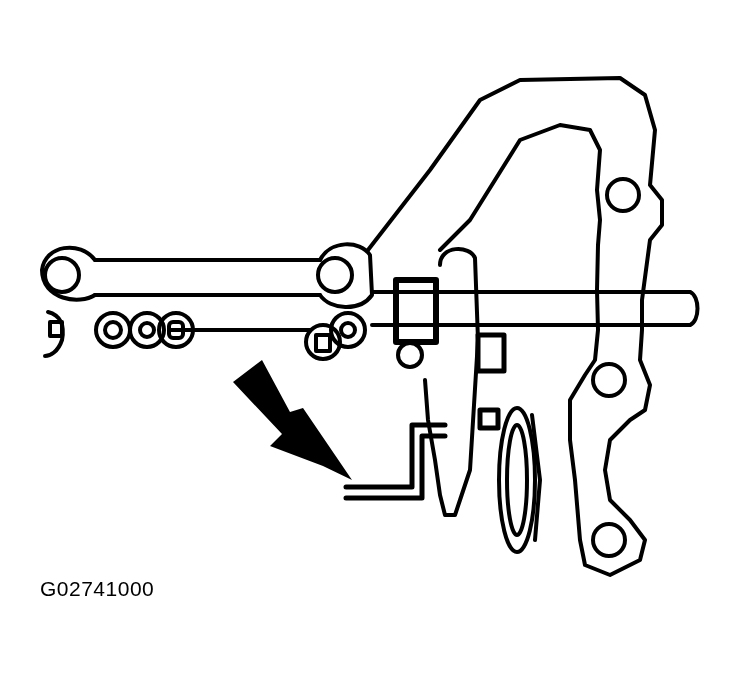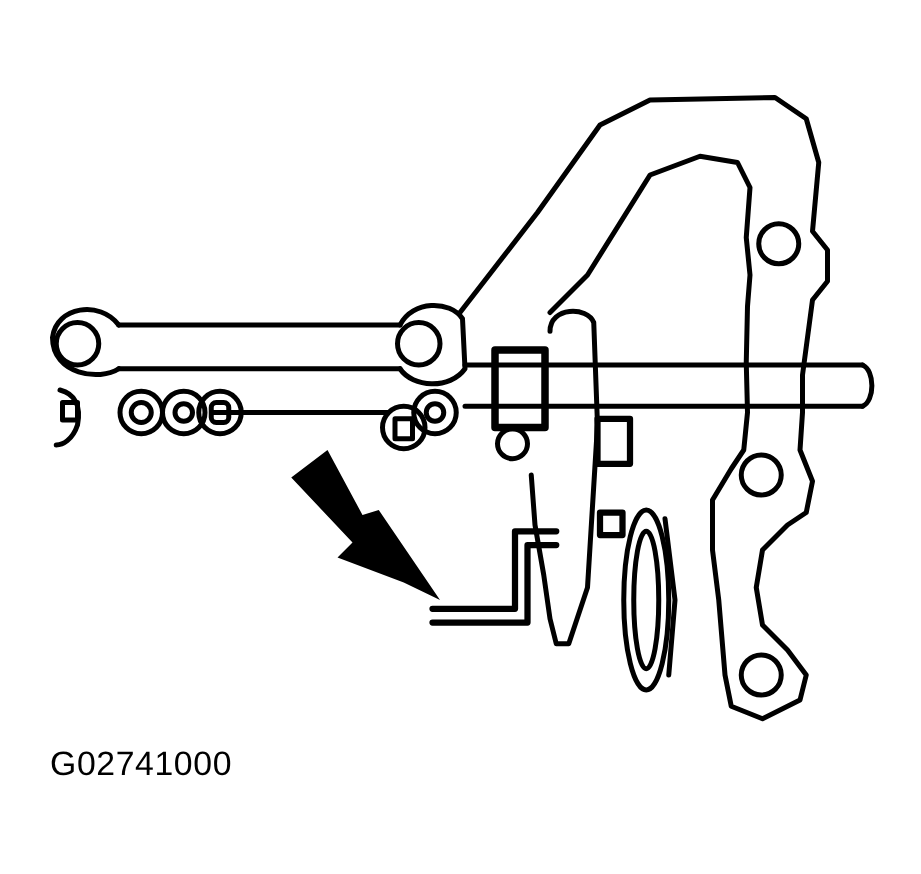--- a/index.html
+++ b/index.html
@@ -1,18 +1,18 @@
 <!DOCTYPE html>
 <html><head>
 <meta charset="utf-8">
 <style>
   html,body{margin:0;padding:0;background:#ffffff;}
   body{width:737px;height:699px;position:relative;overflow:hidden;font-family:"Liberation Sans",sans-serif;}
   #diagram{position:absolute;left:0;top:0;width:737px;height:699px;}
-  #caption{position:absolute;left:40px;top:596px;font-size:27px;color:#000;letter-spacing:0.5px;font-family:"Liberation Sans",sans-serif;}
+  #caption{position:absolute;left:40px;top:577px;font-size:21px;color:#000;letter-spacing:0.5px;font-family:"Liberation Sans",sans-serif;}
 </style>
 </head>
 <body>
 
 <svg id="diagram" viewBox="0 0 737 699" xmlns="http://www.w3.org/2000/svg">
   <g fill="none" stroke="#000" stroke-width="4" stroke-linejoin="round" stroke-linecap="round">
 
     <g>
       <path d="M368 250 L430 170 L480 100 L520 80 L620 78 L645 95 L655 130 L650 185 L662 200 L662 225 L650 240 L642 300 L642 330 L640 360 L650 385 L645 410 L630 420 L610 440 L605 470 L610 500 L630 520 L645 540 L640 560 L610 575 L585 565 L580 540 L575 480 L570 440 L570 400 L585 375 L595 360 L598 330 L597 290 L598 245 L600 220 L597 190 L600 150 L590 130 L560 125 L520 140 L470 220 L440 250"></path>
       <circle cx="623" cy="195" r="16"></circle>

